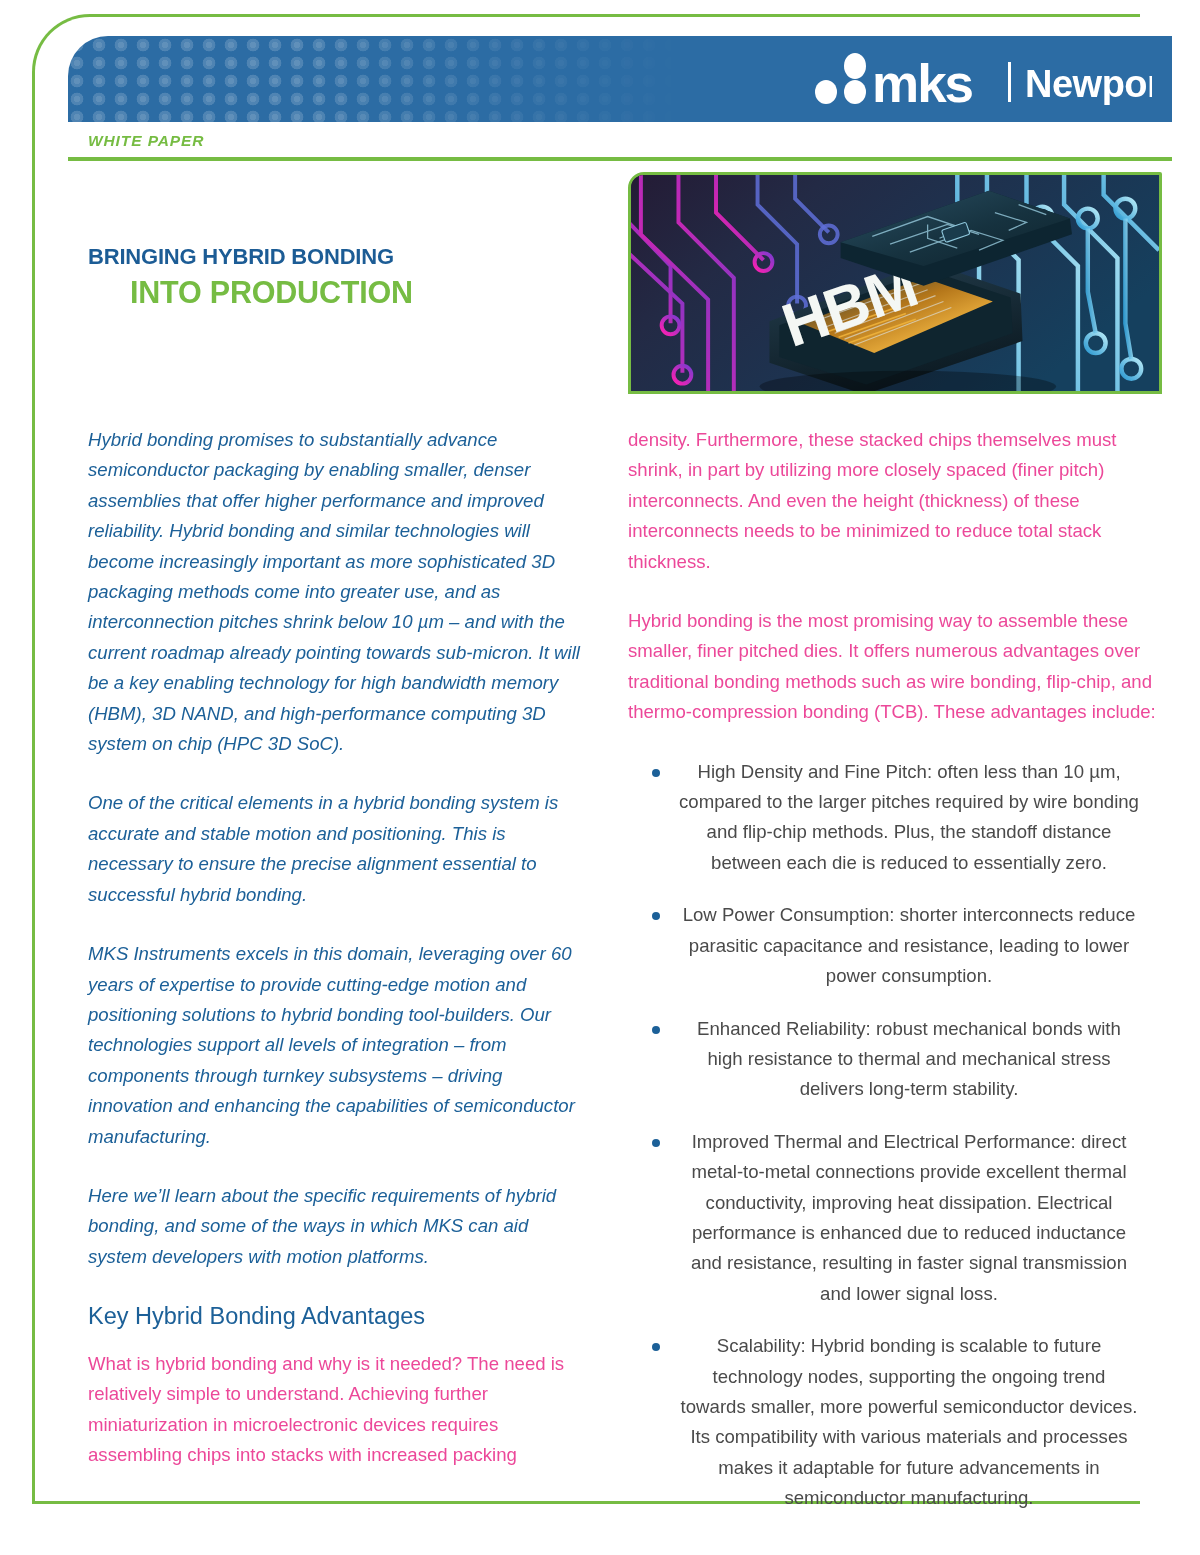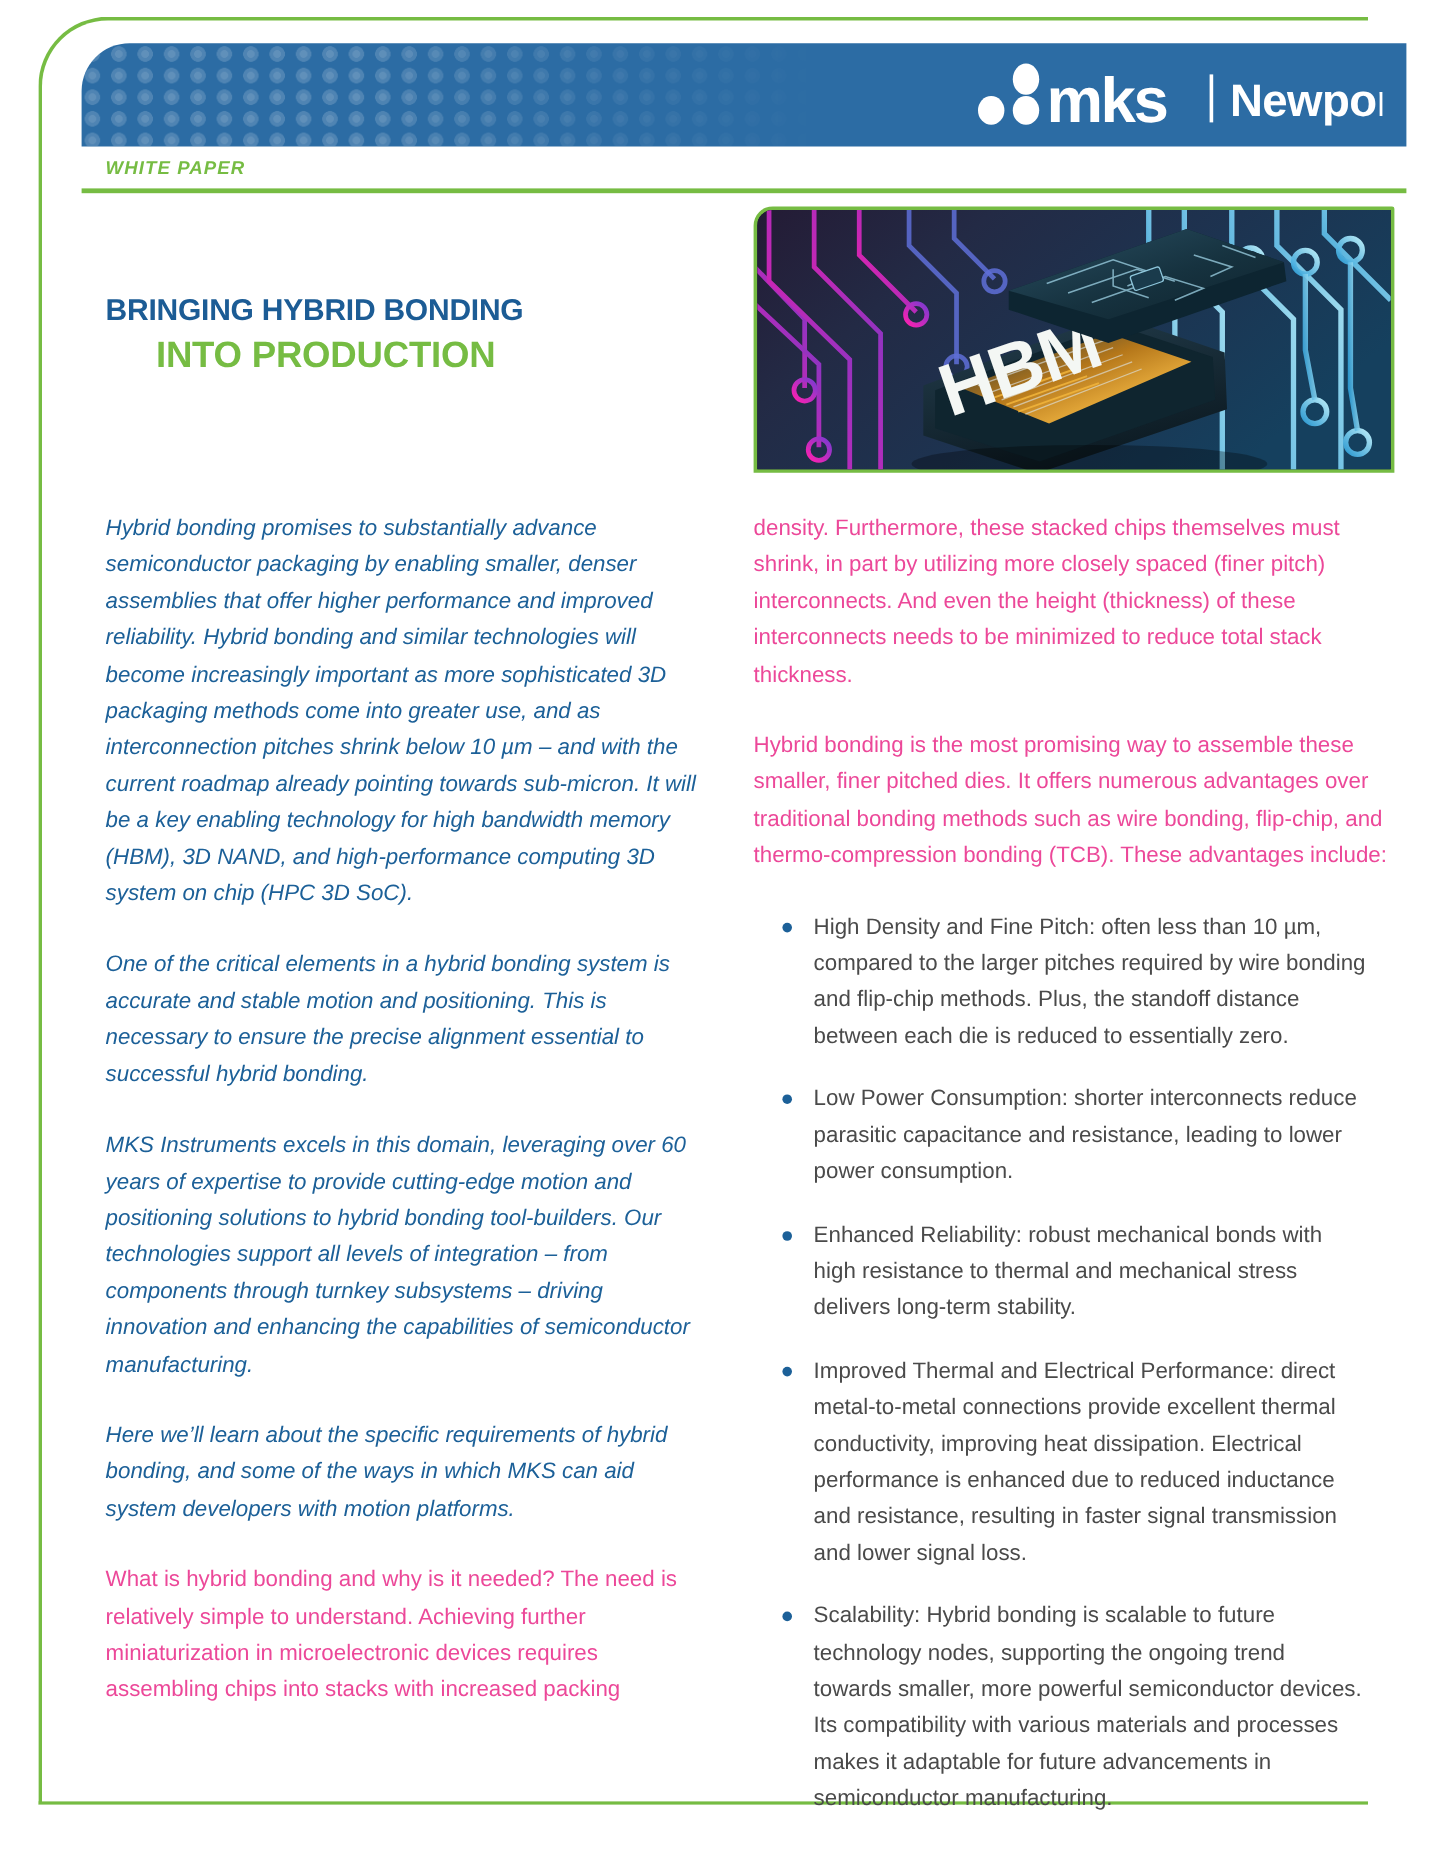--- a/index.html
+++ b/index.html
@@ -125,21 +125,21 @@
   .hero-canvas { position: absolute; inset: 0; }
 
   
   .title-block {
     position: absolute;
     left: 88px;
     top: 242px;
     width: 520px;
   }
   .title-line-1 {
-    font-size: 25px;
+    font-size: 22px;
     font-weight: bold;
     color: #1c5c95;
     letter-spacing: -0.2px;
     line-height: 1.36;
   }
   .title-line-2 {
     font-size: 30.5px;
     font-weight: bold;
     color: #76bc43;
     letter-spacing: -0.2px;
@@ -179,20 +179,21 @@
     font-size: 23.5px;
     font-weight: normal;
     line-height: 1.3;
     margin-bottom: 17px;
   }
 
   ul.advantages {
     list-style: none;
     margin: 16px;
     padding: 0;
+    text-align: center;
   }
   ul.advantages li {
     position: relative;
     padding-left: 34px;
     color: #4a4a4a;
     font-size: 18.6px;
     line-height: 30.4px;
     margin-bottom: 22px;
   }
   ul.advantages li .bullet-dot {
@@ -353,20 +354,21 @@
   <div class="title-block">
     <div class="title-line-1">BRINGING HYBRID BONDING</div>
     <div class="title-line-2">INTO PRODUCTION</div>
   </div>
 
   <div class="col-left">
     <p class="blue">Hybrid bonding promises to substantially advance semiconductor packaging by enabling smaller, denser assemblies that offer higher performance and improved reliability. Hybrid bonding and similar technologies will become increasingly important as more sophisticated 3D packaging methods come into greater use, and as interconnection pitches shrink below 10 µm   – and with the current roadmap already pointing towards sub-micron. It will be a key enabling technology for high bandwidth memory (HBM), 3D NAND, and high-performance computing 3D system on chip (HPC 3D SoC).</p>
     <p class="blue">One of the critical elements in a hybrid bonding system is accurate and stable motion and positioning. This is necessary to ensure the precise alignment essential to successful hybrid bonding.</p>
     <p class="blue">MKS Instruments excels in this domain, leveraging over 60 years of expertise to provide cutting-edge motion and positioning solutions to hybrid bonding tool-builders. Our technologies support all levels of integration – from components through turnkey subsystems – driving innovation and enhancing the capabilities of semiconductor manufacturing.</p>
     <p class="blue">Here we’ll learn about the specific requirements of hybrid bonding, and some of the ways in which MKS can aid system developers with motion platforms.</p>
+    <h2 class="section-heading">Key Hybrid Bonding Advantages</h2>
     <p class="gray">What is hybrid bonding and why is it needed? The need is relatively simple to understand. Achieving further miniaturization in microelectronic devices requires assembling chips into stacks with increased packing</p>
   </div>
 
   <div class="col-right">
     <p class="gray">density. Furthermore, these stacked chips themselves must shrink, in part by utilizing more closely spaced (finer pitch) interconnects. And even the height (thickness) of these interconnects needs to be minimized to reduce total stack thickness.</p>
     <p class="gray">Hybrid bonding is the most promising way to assemble these smaller, finer pitched dies. It offers numerous advantages over traditional bonding methods such as wire bonding, flip-chip, and thermo-compression bonding (TCB). These advantages include:</p>
     <ul class="advantages">
       <li>
         <span class="bullet-dot"></span>
         <span>High Density and Fine Pitch: often less than 10 µm, compared to the larger pitches required by wire bonding and flip-chip methods. Plus, the standoff distance between each die is reduced to essentially zero.</span>

